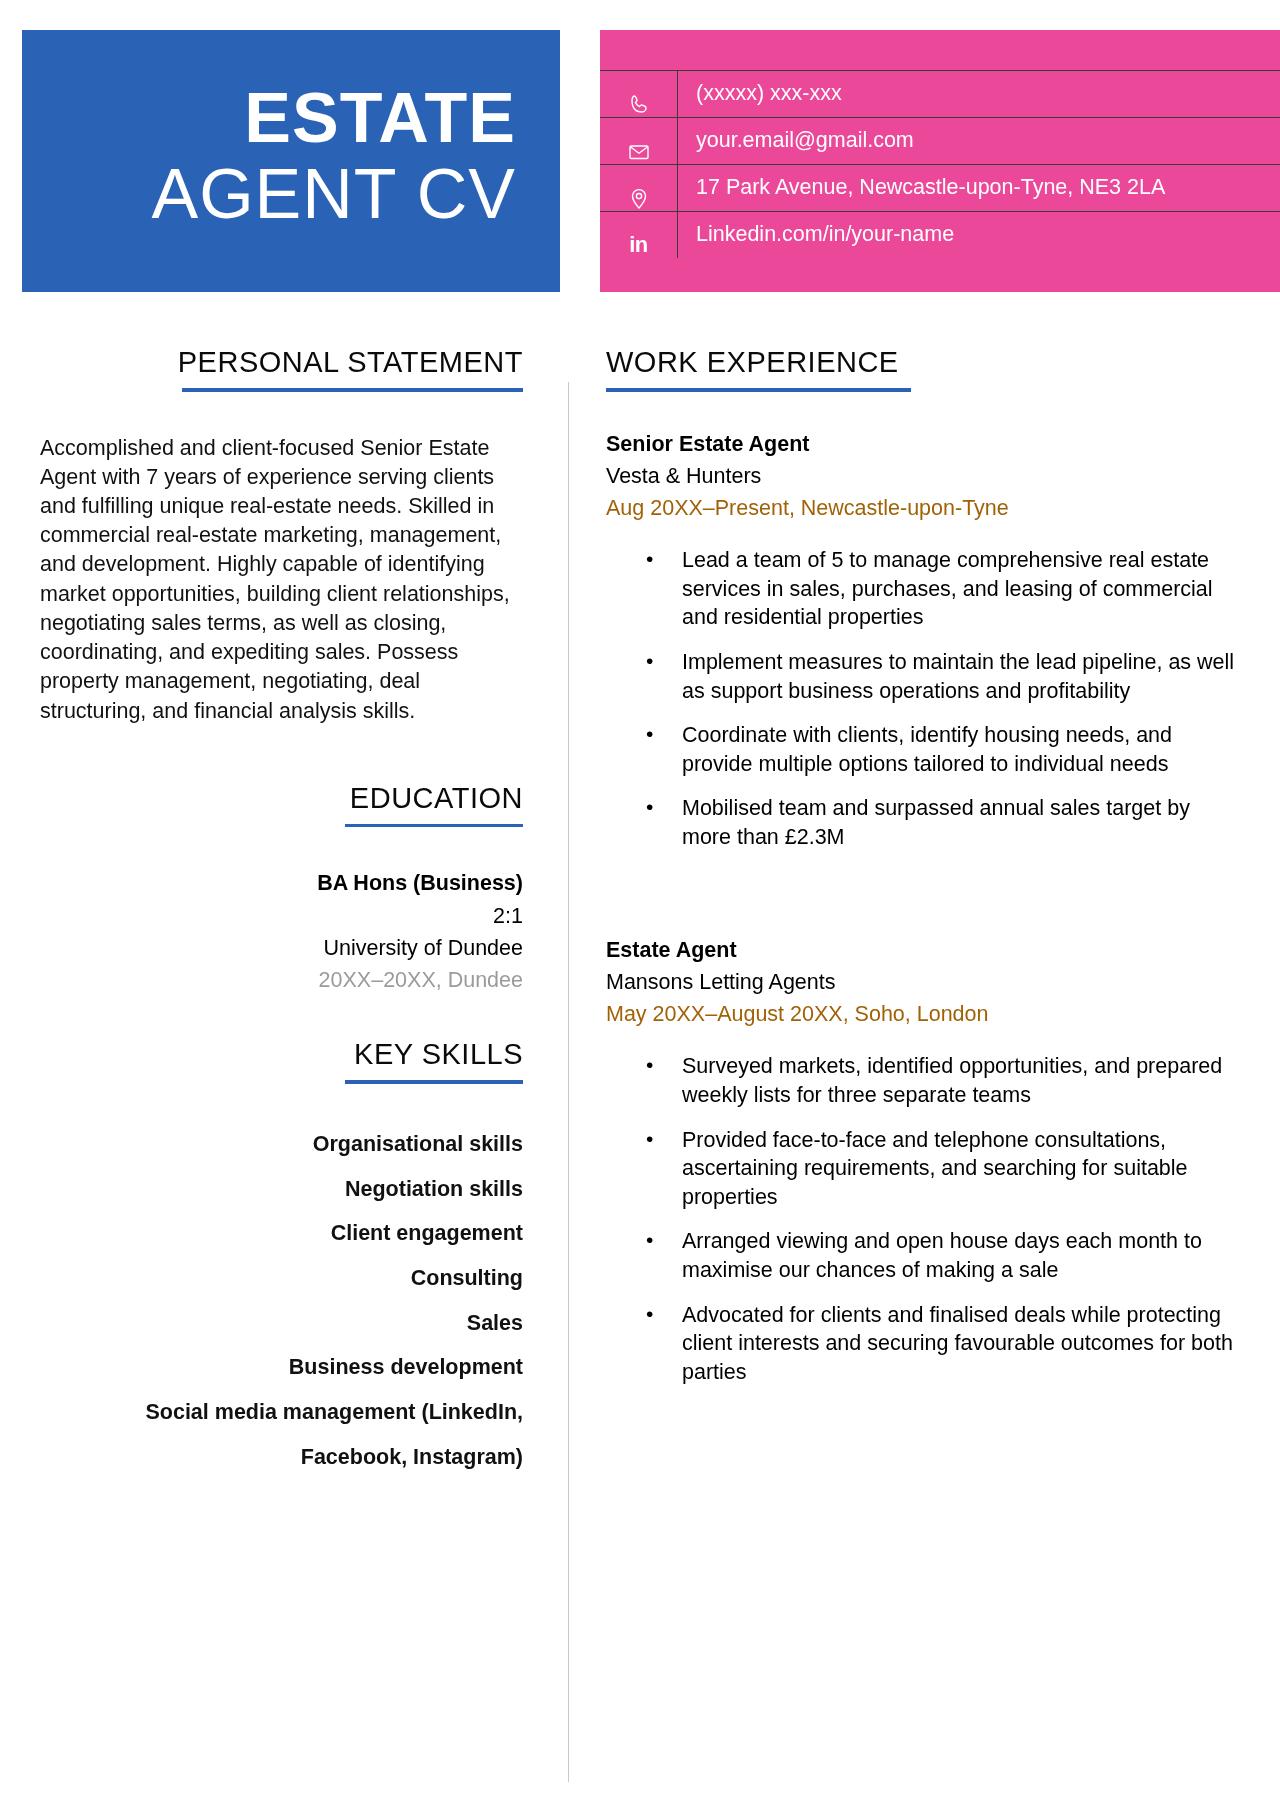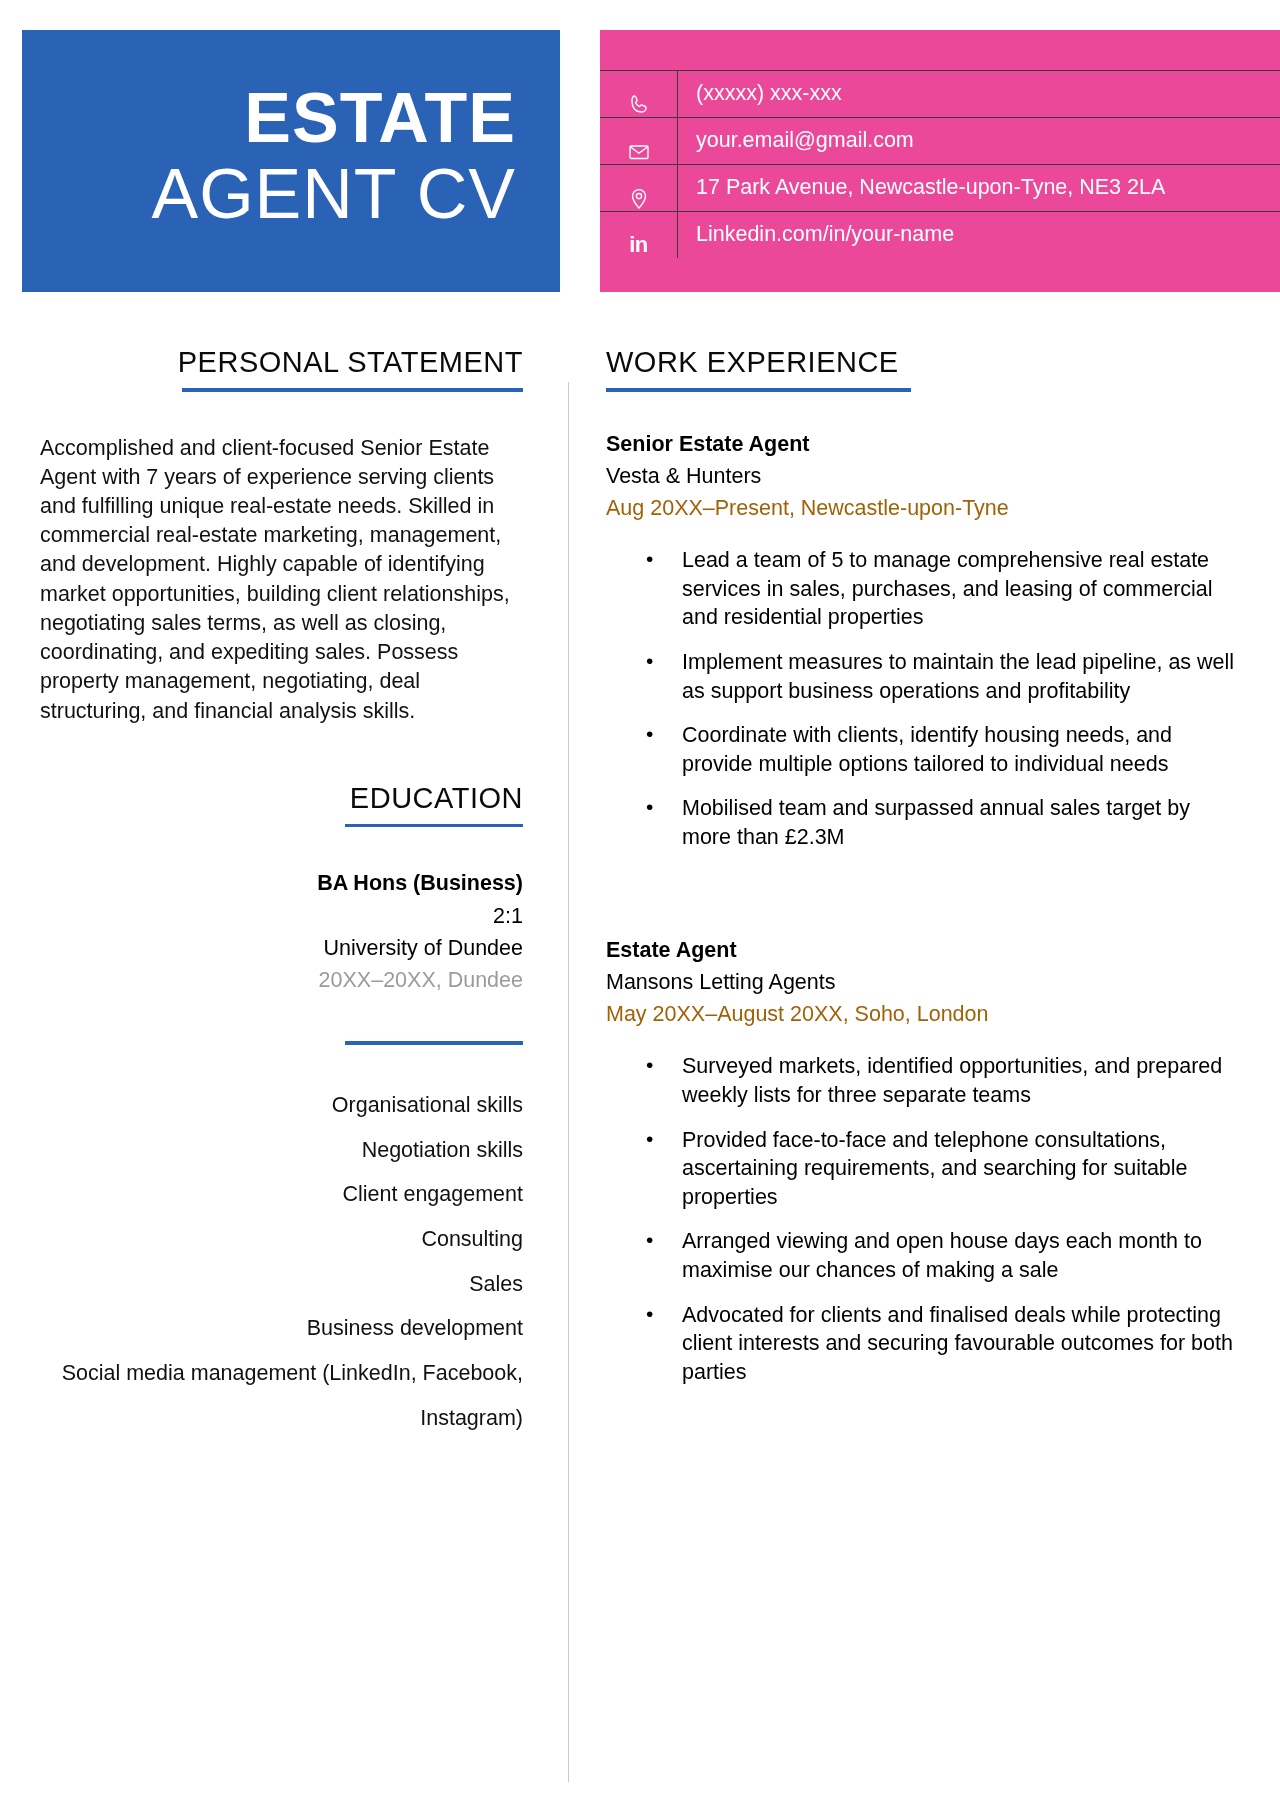--- a/index.html
+++ b/index.html
@@ -154,21 +154,21 @@
   .edu-grade, .edu-school {
     font-size: 21.5px;
     line-height: 1.5;
   }
   .edu-date {
     font-size: 21.5px;
     line-height: 1.5;
     color: #9b9b9b;
   }
 
-  .skills { margin-top: 38px; }
+  .skills { margin-top: 38px; font-weight: bold; }
   .skill-item {
     font-size: 21.5px;
     line-height: 2.08;
     color: #111111;
   }
 
   .job { margin-top: 36px; }
   .job-title {
     font-size: 21.5px;
     font-weight: bold;
@@ -282,20 +282,21 @@
           <div class="edu-degree">BA Hons (Business)</div>
           <div class="edu-grade">2:1</div>
           <div class="edu-school">University of Dundee</div>
           <div class="edu-date">20XX–20XX, Dundee</div>
         </div>
       </div>
 
       <div class="spacer-sec"></div>
 
       <div>
+        <div class="sec-head">KEY SKILLS</div>
         <div class="sec-rule rule-skl"></div>
         <div class="skills">
           <div class="skill-item">Organisational skills</div>
           <div class="skill-item">Negotiation skills</div>
           <div class="skill-item">Client engagement</div>
           <div class="skill-item">Consulting</div>
           <div class="skill-item">Sales</div>
           <div class="skill-item">Business development</div>
           <div class="skill-item">Social media management (LinkedIn, Facebook, Instagram)</div>
         </div>

